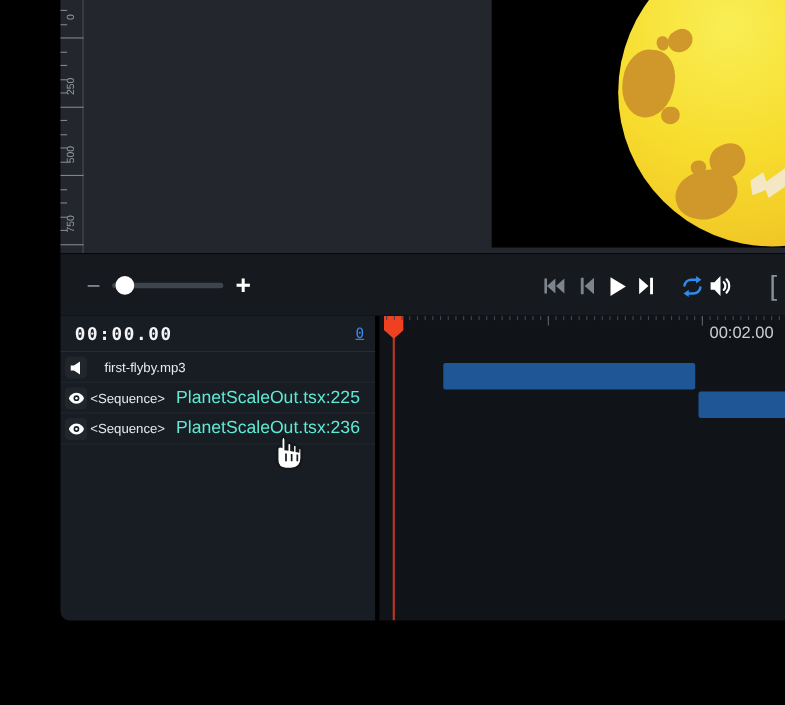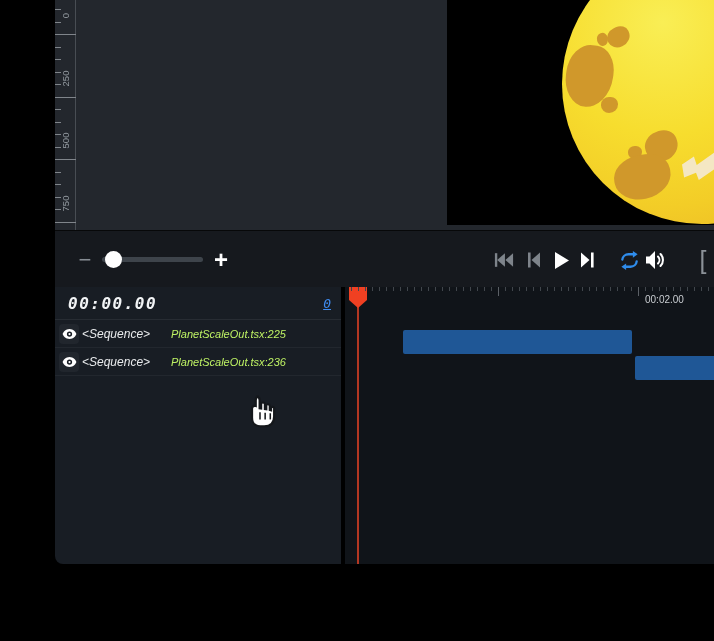--- a/index.html
+++ b/index.html
@@ -36,38 +36,38 @@
   #rate-dropdown { left:335px; }
   .chev { position:absolute; right:11px; top:15px; width:0; height:0;
           border-left:5px solid transparent; border-right:5px solid transparent; border-top:6px solid #d8dbdf; }
   .icon-btn { position:absolute; top:18px; width:24px; height:22px; display:flex; align-items:center; justify-content:center; }
   #skip-start-btn { left:437px; } #prev-frame-btn { left:467px; } #play-btn { left:494px; }
   #next-frame-btn { left:520px; } #loop-btn { left:562px; } #volume-btn { left:588px; }
   #bracket-icon { left:638px; color:#8b9198; font-size:25px; top:15px; width:20px; height:28px; }
 
   
   #timeline { left:55px; top:287px; width:659px; height:277px; }
-  #tl-left { left:0; top:0; width:286px; height:277px; background:#181d24; border-radius:0 0 0 8px;font-style:italic; }
+  #tl-left { left:0; top:0; width:286px; height:277px; background:#181d24; border-radius:0 0 0 8px; }
   #tl-header { height:33px; border-bottom:1px solid #272c33; position:relative; }
   #timecode { position:absolute; left:13px; top:7px; color:#f2f4f6; font-family:"DejaVu Sans Mono", monospace;
               font-weight:bold; font-size:16px; letter-spacing:1.5px; }
   #frame-link { position:absolute; right:10px; top:9px; color:#3f8cf0; font-size:13px;
                 font-family:"DejaVu Sans Mono", monospace; text-decoration:underline; cursor:pointer; }
   .track-row { position:relative; height:28px; border-bottom:1px solid #22272e;
                display:flex; align-items:center; cursor:pointer; }
   .chip { position:absolute; left:4px; top:4px; width:20px; height:20px; background:#21262d;
           border-radius:4px; display:flex; align-items:center; justify-content:center; }
   .track-label { position:absolute; color:#e8eaec; font-size:12px; }
   .row-audio .track-label { left:40px; }
   .row-seq .track-label { left:27px; }
-  .track-source { position:absolute; left:116px; color:#bef264; font-size:11px; }
+  .track-source { position:absolute; left:105px; color:#5eead4; font-size:16px; }
   #tl-right { left:290px; top:0; width:369px; height:277px; background:#101419; overflow:hidden; }
   .rt-tick { position:absolute; top:0; width:1px; background:#41464c; height:4px; }
   .rt-tick.major { height:9px; background:#5b6066; }
-  .rt-label { position:absolute; top:7px; color:#c9cdd1; font-size:10px; }
+  .rt-label { position:absolute; top:7px; color:#c9cdd1; font-size:15px; }
   #playhead-line { position:absolute; left:12px; top:0; width:2px; height:277px; background:#b43722; }
   #playhead-flag { position:absolute; left:4px; top:0; width:18px; height:21px; background:#f04022; cursor:grab;
                    clip-path:polygon(0 0,100% 0,100% 62%,50% 100%,0 62%); }
   .clip { position:absolute; height:24px; background:#1f5796; border-radius:2px; cursor:pointer; }
 
   
   #cursor { left:243px; top:395px; width:34px; height:36px; pointer-events:none; }
 </style>
 </head>
 <body>
@@ -161,20 +161,28 @@
     </svg>
   </div>
   <div class="tb-item" id="bracket-icon">[</div>
 </div>
 
 <div id="timeline" class="abs">
   <div id="tl-left" class="abs">
     <div id="tl-header">
       <span id="timecode">00:00.00</span>
       <span id="frame-link">0</span>
+    </div>
+    <div class="track-row row-audio">
+      <span class="chip">
+        <svg width="13" height="13" viewBox="0 0 20 20">
+          <polygon points="15,1 6.5,6.5 2,6.5 2,13.5 6.5,13.5 15,19" fill="#ffffff"></polygon>
+        </svg>
+      </span>
+      <span class="track-label">first-flyby.mp3</span>
     </div>
     <div class="track-row row-seq">
       <span class="chip">
         <svg width="15" height="12" viewBox="0 0 24 18">
           <path d="M12 1 C6 1 1.8 6 1 9 c.8 3 5 8 11 8 s10.2-5 11-8 C22.2 6 18 1 12 1 z" fill="#ffffff"></path>
           <circle cx="12" cy="9" r="4.2" fill="#181d24"></circle>
           <circle cx="12" cy="9" r="1.8" fill="#ffffff"></circle>
         </svg>
       </span>
       <span class="track-label">&lt;Sequence&gt;</span>

